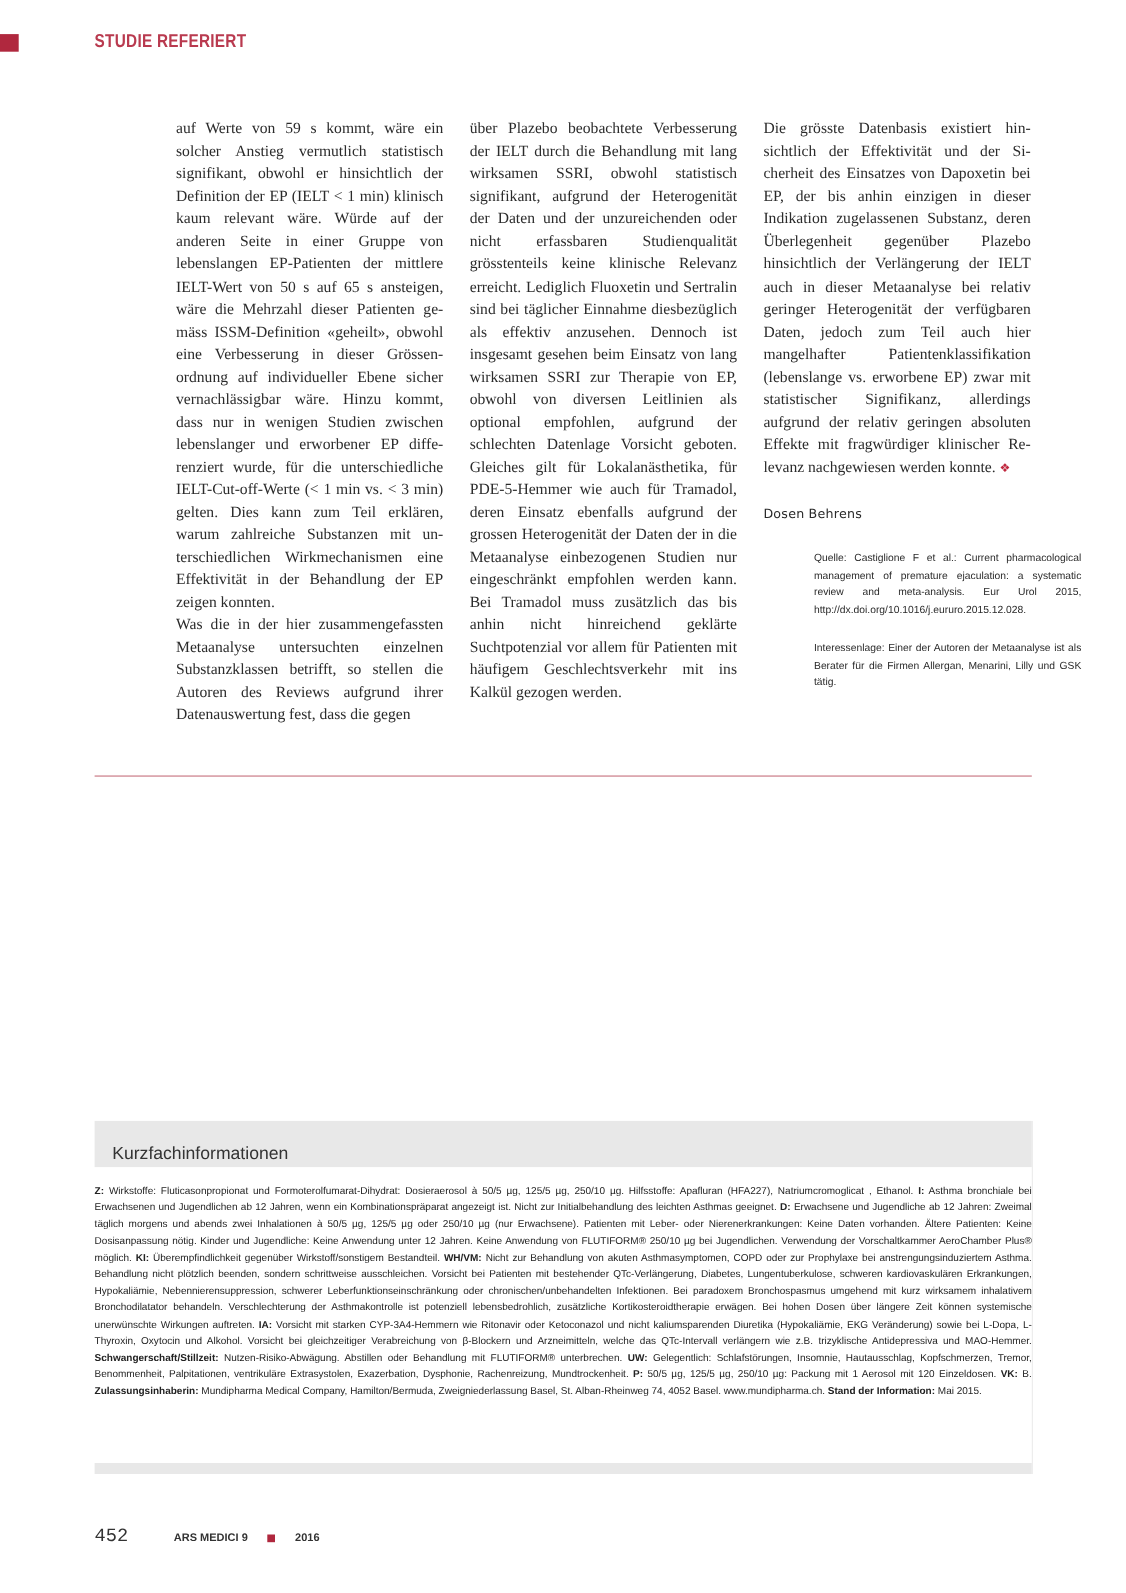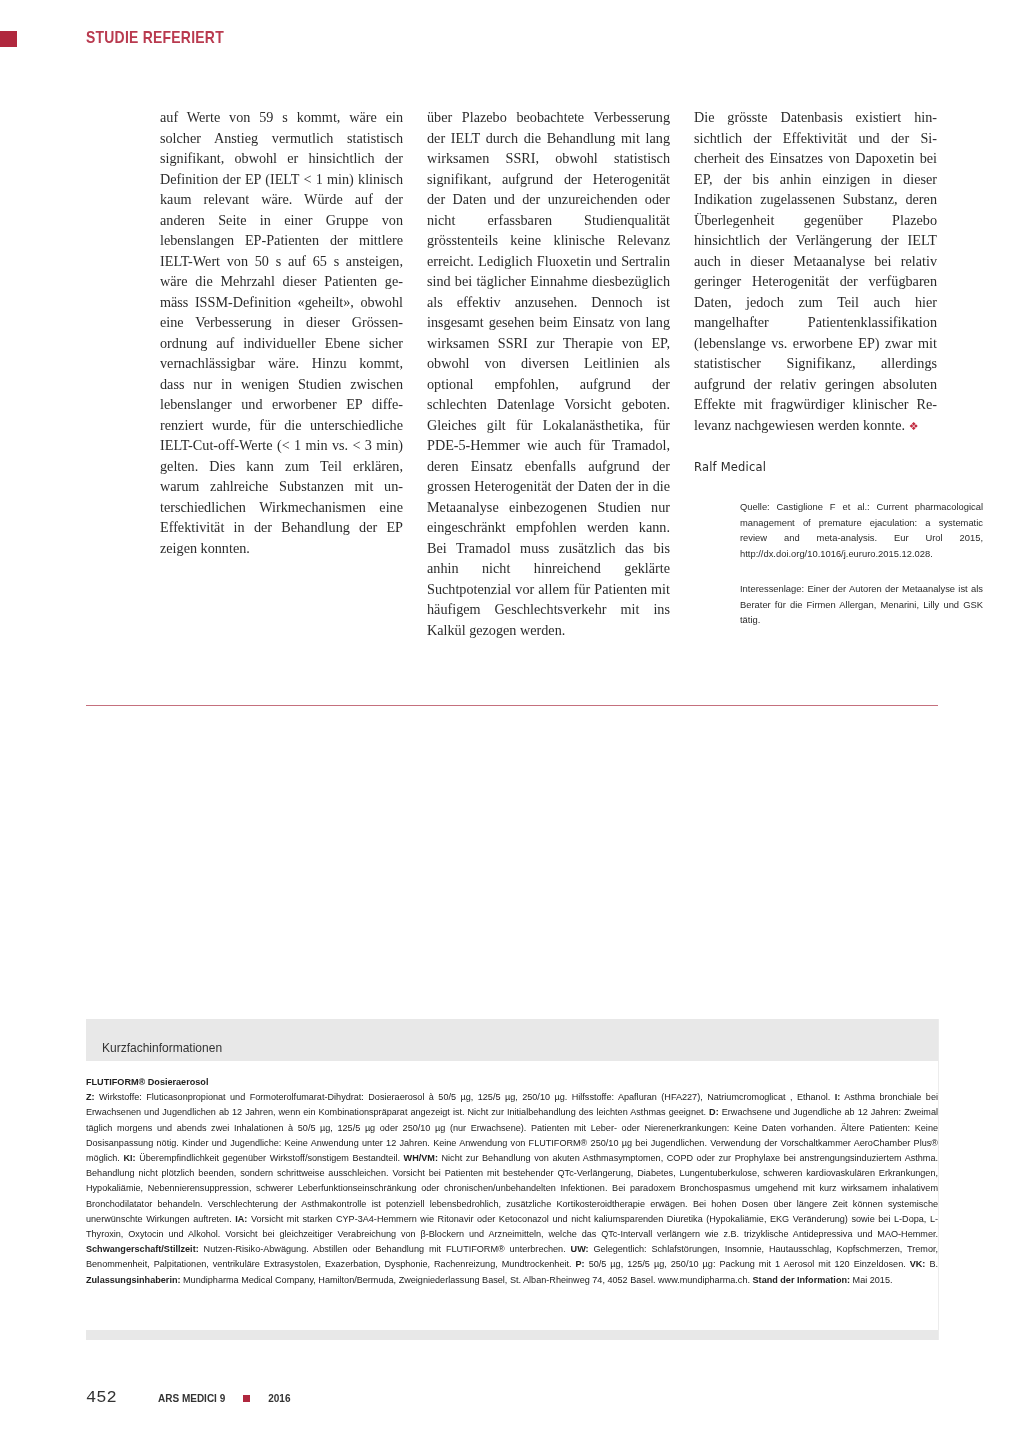--- a/index.html
+++ b/index.html
@@ -18,60 +18,60 @@
 
   .author { position: absolute; left: 694px; top: 460px; font-family: "DejaVu Sans", sans-serif; font-size: 11.5px; color: #2a2a2a; letter-spacing: 0.2px; }
   .source, .conflict { position: absolute; left: 694px; width: 243px; font-family: "Liberation Sans", sans-serif; font-size: 9.4px; line-height: 15.5px; color: #2a2a2a; text-align: justify; transform-origin: left top; margin-left: 46px; }
   .source { top: 499px; }
   .conflict { top: 581px; }
 
   .rule { position: absolute; left: 86px; top: 705px; width: 852px; height: 1px; background: #c5707d; }
 
   .kfi-panel { position: absolute; left: 86px; top: 1019px; width: 852px; height: 321px; border-right: 1px solid #ececec; background: #ffffff; }
   .kfi-header { height: 42px; background: #e8e8e8; position: relative; }
-  .kfi-header-label { position: absolute; left: 16px; top: 22px; font-family: "Liberation Sans", sans-serif; font-size: 12px; color: #333; }
+  .kfi-header-label { position: absolute; left: 16px; top: 22px; font-family: "Liberation Sans", sans-serif; font-size: 16px; color: #333; }
   .kfi-body { position: absolute; left: 0; top: 56px; width: 852px; font-family: "Liberation Sans Narrow", "Liberation Sans", sans-serif; font-size: 9.1px; line-height: 15.2px; color: #222; text-align: justify; }
   .kfi-body p { margin: 0; }
   .kfi-body b { font-weight: bold; }
   .kfi-footer { position: absolute; left: 0; bottom: 0; width: 852px; height: 10px; background: #e8e8e8; }
 
   .page-number { position: absolute; left: 86px; top: 1388px; font-family: Liberation Mono, monospace; font-size: 17px; color: #333; }
   .journal { position: absolute; left: 158px; top: 1393px; font-family: "Liberation Sans", sans-serif; font-weight: bold; font-size: 10px; color: #333; display: flex; align-items: center; gap: 18px; }
   .journal-square { display: inline-block; width: 7px; height: 7px; background: #b0283e; }
 </style>
 </head>
 <body>
 
 <div class="header-block"></div>
 <div class="section-title">STUDIE REFERIERT</div>
 
 <div class="col col1">
   <p>auf Werte von 59 s kommt, wäre ein solcher Anstieg vermutlich statistisch signifikant, obwohl er hinsichtlich der Definition der EP (IELT &lt; 1 min) kli­nisch kaum relevant wäre. Würde auf der anderen Seite in einer Gruppe von lebenslangen EP-Patienten der mittlere IELT-Wert von 50 s auf 65 s ansteigen, wäre die Mehrzahl dieser Patienten ge­mäss ISSM-Definition «geheilt», obwohl eine Verbesserung in dieser Grössen­ordnung auf individueller Ebene sicher vernachlässigbar wäre. Hinzu kommt, dass nur in wenigen Studien zwischen lebenslanger und erworbener EP diffe­renziert wurde, für die unterschiedliche IELT-Cut-off-Werte (&lt; 1 min vs. &lt; 3 min) gelten. Dies kann zum Teil erklären, warum zahlreiche Substanzen mit un­terschiedlichen Wirkmechanismen eine Effektivität in der Behandlung der EP zeigen konnten.</p>
+  <p>Was die in der hier zusammengefassten Metaanalyse untersuchten einzelnen Substanzklassen betrifft, so stellen die Autoren des Reviews aufgrund ihrer Datenauswertung fest, dass die gegen­</p>
 </div>
 
 <div class="col col2">
   <p>über Plazebo beobachtete Verbesse­rung der IELT durch die Behandlung mit lang wirksamen SSRI, obwohl sta­tistisch signifikant, aufgrund der Hete­rogenität der Daten und der unzurei­chenden oder nicht erfassbaren Studi­enqualität grösstenteils keine klinische Relevanz erreicht. Lediglich Fluoxetin und Sertralin sind bei täglicher Ein­nahme diesbezüglich als effektiv anzu­sehen. Dennoch ist insgesamt gesehen beim Einsatz von lang wirksamen SSRI zur Therapie von EP, obwohl von di­versen Leitlinien als optional empfoh­len, aufgrund der schlechten Datenlage Vorsicht geboten. Gleiches gilt für Lokalanästhetika, für PDE-5-Hemmer wie auch für Tramadol, deren Einsatz ebenfalls aufgrund der grossen Hetero­genität der Daten der in die Metaana­lyse einbezogenen Studien nur einge­schränkt empfohlen werden kann. Bei Tramadol muss zusätzlich das bis anhin nicht hinreichend geklärte Suchtpoten­zial vor allem für Patienten mit häufi­gem Geschlechtsverkehr mit ins Kalkül gezogen werden.</p>
 </div>
 
 <div class="col col3">
   <p><span>Die grösste Datenbasis existiert hin­sichtlich der Effektivität und der Si­cherheit des Einsatzes von Dapoxetin bei EP, der bis anhin einzigen in dieser Indikation zugelassenen Substanz, deren Überlegenheit gegenüber Plazebo hinsichtlich der Verlängerung der IELT auch in dieser Metaanalyse bei relativ geringer Heterogenität der verfügbaren Daten, jedoch zum Teil auch hier mangelhafter Patientenklassifikation (lebenslange vs. erworbene EP) zwar mit statistischer Signifikanz, allerdings aufgrund der relativ geringen absoluten Effekte mit fragwürdiger klinischer Re­levanz nachgewiesen werden konnte.</span>&nbsp;<span class="end-mark">❖</span></p>
 </div>
 
-<div class="author">Ralf Medical</div>
+<div class="author">Dosen Behrens</div>
 <div class="source">Quelle: Castiglione F et al.: Current pharmacological management of premature ejaculation: a systematic review and meta-analysis. Eur Urol 2015, http://dx.doi.org/10.1016/j.eururo.2015.12.028.</div>
 <div class="conflict">Interessenlage: Einer der Autoren der Metaanalyse ist als Berater für die Firmen Allergan, Menarini, Lilly und GSK tätig.</div>
 
 <div class="rule"></div>
 
 <div class="kfi-panel">
   <div class="kfi-header">
     <span class="kfi-header-label">Kurzfachinformationen</span>
   </div>
   <div class="kfi-body">
-    <p><b>FLUTIFORM® Dosieraerosol</b></p>
     <p id="kfi-text"><b>Z:</b><span> Wirkstoffe: Fluticasonpropionat und Formoterolfumarat-Dihydrat: Dosieraerosol à 50/5 µg, 125/5 µg, 250/10 µg. Hilfsstoffe: Apafluran (HFA227), Natriumcromoglicat , Ethanol. </span><b>I:</b><span> Asthma bronchiale bei Erwachsenen und Jugendlichen ab 12 Jahren, wenn ein Kombinationspräparat angezeigt ist. Nicht zur Initialbehandlung des leichten Asthmas geeignet. </span><b>D:</b><span> Erwachsene und Jugendliche ab 12 Jahren: Zweimal täglich morgens und abends zwei Inhalationen à 50/5 µg, 125/5 µg oder 250/10 µg (nur Erwachsene). Patienten mit Leber- oder Nierenerkrankungen: Keine Daten vorhanden. Ältere Patienten: Keine Dosisanpassung nötig. Kinder und Jugendliche: Keine Anwendung unter 12 Jahren. Keine Anwendung von FLUTIFORM® 250/10 µg bei Jugendlichen. Verwendung der Vorschaltkammer AeroChamber Plus® möglich. </span><b>KI:</b><span> Überempfindlichkeit gegenüber Wirkstoff/sonstigem Bestandteil. </span><b>WH/VM:</b><span> Nicht zur Behandlung von akuten Asthmasymptomen, COPD oder zur Prophylaxe bei anstrengungsinduziertem Asthma. Behandlung nicht plötzlich beenden, sondern schrittweise ausschleichen. Vorsicht bei Patienten mit bestehender QTc-Verlängerung, Diabetes, Lungentuberkulose, schweren kardiovaskulären Erkrankungen, Hypokaliämie, Nebennierensuppression, schwerer Leberfunktionseinschränkung oder chronischen/unbehandelten Infektionen. Bei paradoxem Bronchospasmus umgehend mit kurz wirksamem inhalativem Bronchodilatator behandeln. Verschlechterung der Asthmakontrolle ist potenziell lebensbedrohlich, zusätzliche Kortikosteroidtherapie erwägen. Bei hohen Dosen über längere Zeit können systemische unerwünschte Wirkungen auftreten. </span><b>IA:</b><span> Vorsicht mit starken CYP-3A4-Hemmern wie Ritonavir oder Ketoconazol und nicht kaliumsparenden Diuretika (Hypokaliämie, EKG Veränderung) sowie bei L-Dopa, L-Thyroxin, Oxytocin und Alkohol. Vorsicht bei gleichzeitiger Verabreichung von β-Blockern und Arzneimitteln, welche das QTc-Intervall verlängern wie z.B. trizyklische Antidepressiva und MAO-Hemmer. </span><b>Schwangerschaft/Stillzeit:</b><span> Nutzen-Risiko-Abwägung. Abstillen oder Behandlung mit FLUTIFORM® unterbrechen. </span><b>UW:</b><span> Gelegentlich: Schlafstörungen, Insomnie, Hautausschlag, Kopfschmerzen, Tremor, Benommenheit, Palpitationen, ventrikuläre Extrasystolen, Exazerbation, Dysphonie, Rachenreizung, Mundtrockenheit. </span><b>P:</b><span> 50/5 µg, 125/5 µg, 250/10 µg: Packung mit 1 Aerosol mit 120 Einzeldosen. </span><b>VK:</b><span> B. </span><b>Zulassungsinhaberin:</b><span> Mundipharma Medical Company, Hamilton/Bermuda, Zweigniederlassung Basel, St. Alban-Rheinweg 74, 4052 Basel. www.mundipharma.ch. </span><b>Stand der Information:</b><span> Mai 2015.</span></p>
   </div>
   <div class="kfi-footer"></div>
 </div>
 
 <div class="page-number">452</div>
 <div class="journal">
   <span>ARS MEDICI 9</span>
   <span class="journal-square"></span>
   <span>2016</span>

